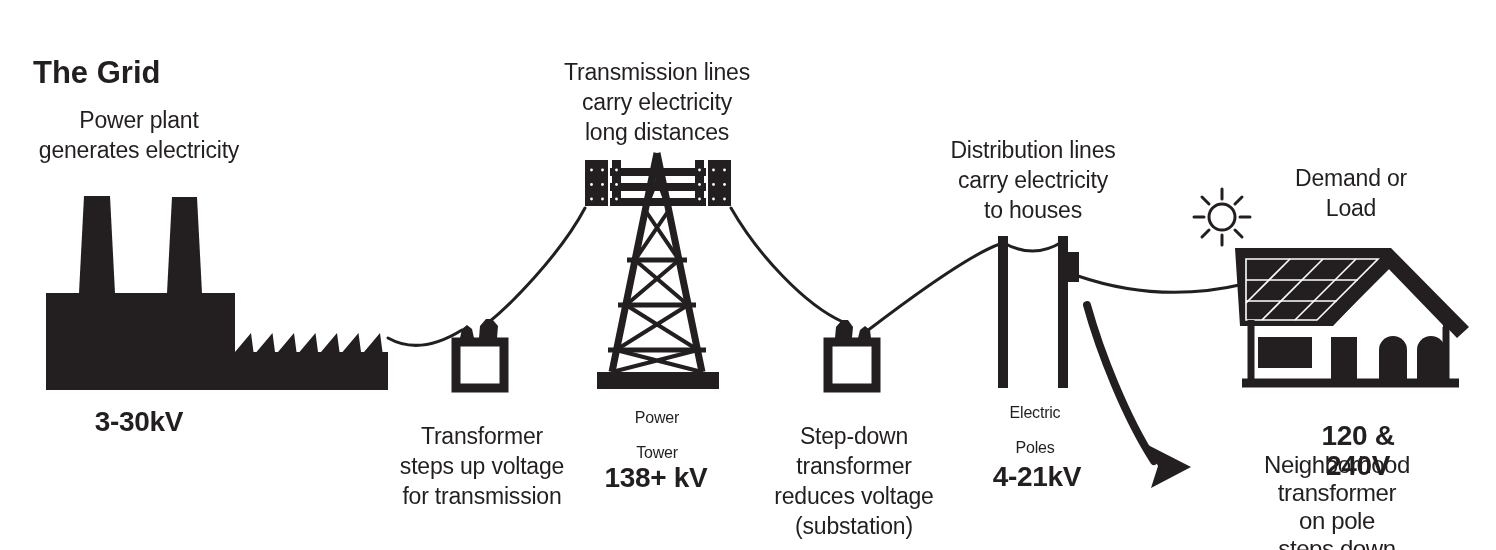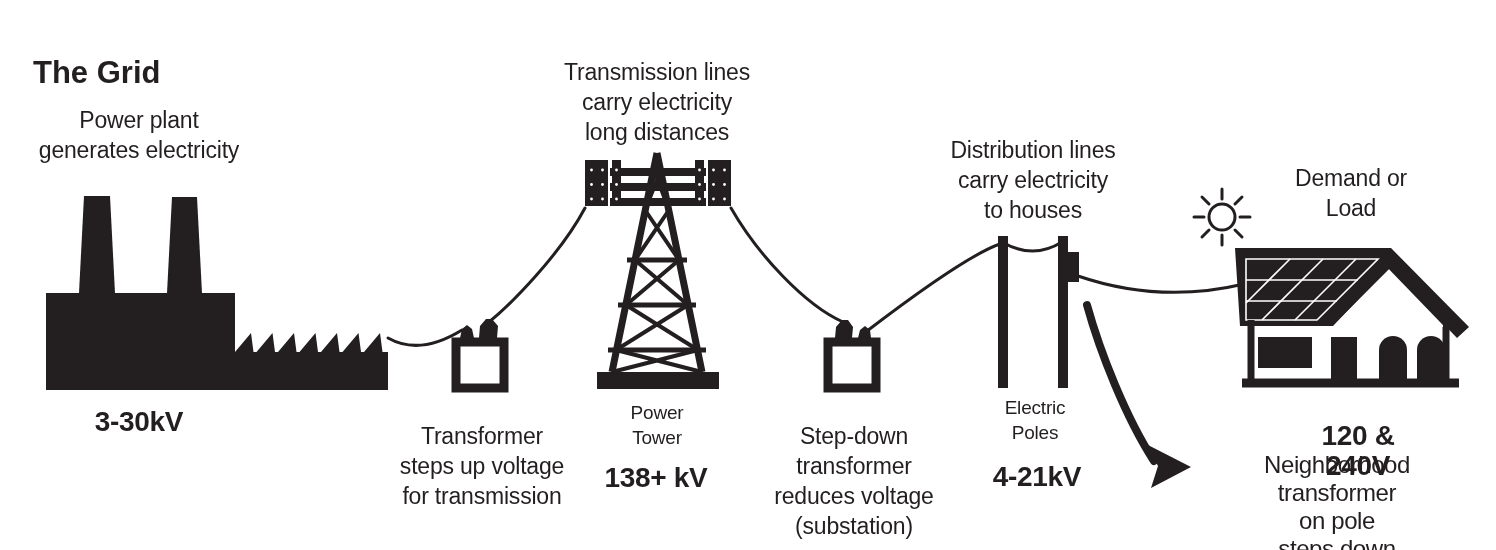--- a/index.html
+++ b/index.html
@@ -38,22 +38,22 @@
     line-height: 34px;
     letter-spacing: 0;
   }
   .voltage {
     font-weight: bold;
     font-size: 28px;
     line-height: 30px;
     letter-spacing: -0.3px;
   }
   .small {
-    font-size: 19px;
-    line-height: 25px;
+    font-size: 16px;
+    line-height: 35px;
   }
   .note {
     font-size: 24px;
     line-height: 28px;
     letter-spacing: -0.4px;
   }
 </style>
 </head>
 <body>
 

